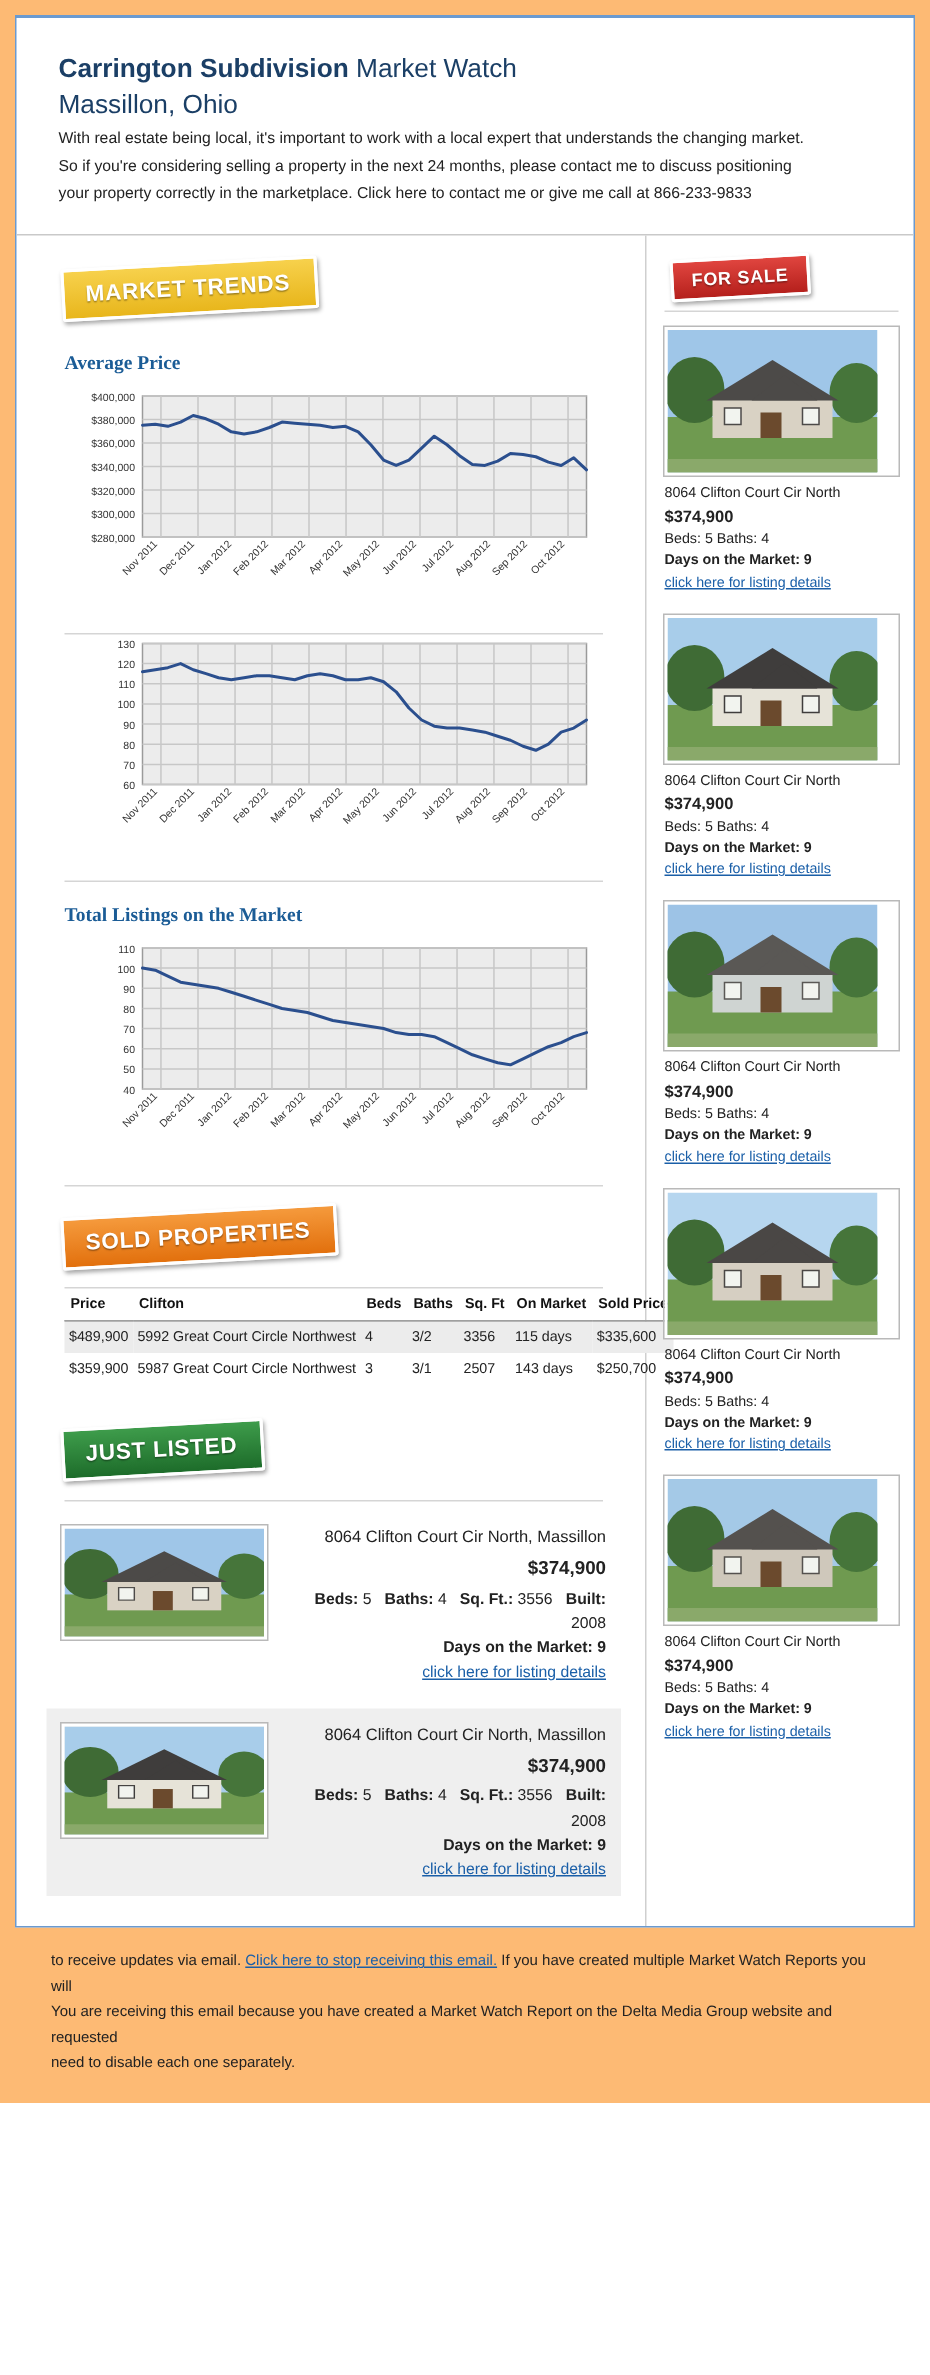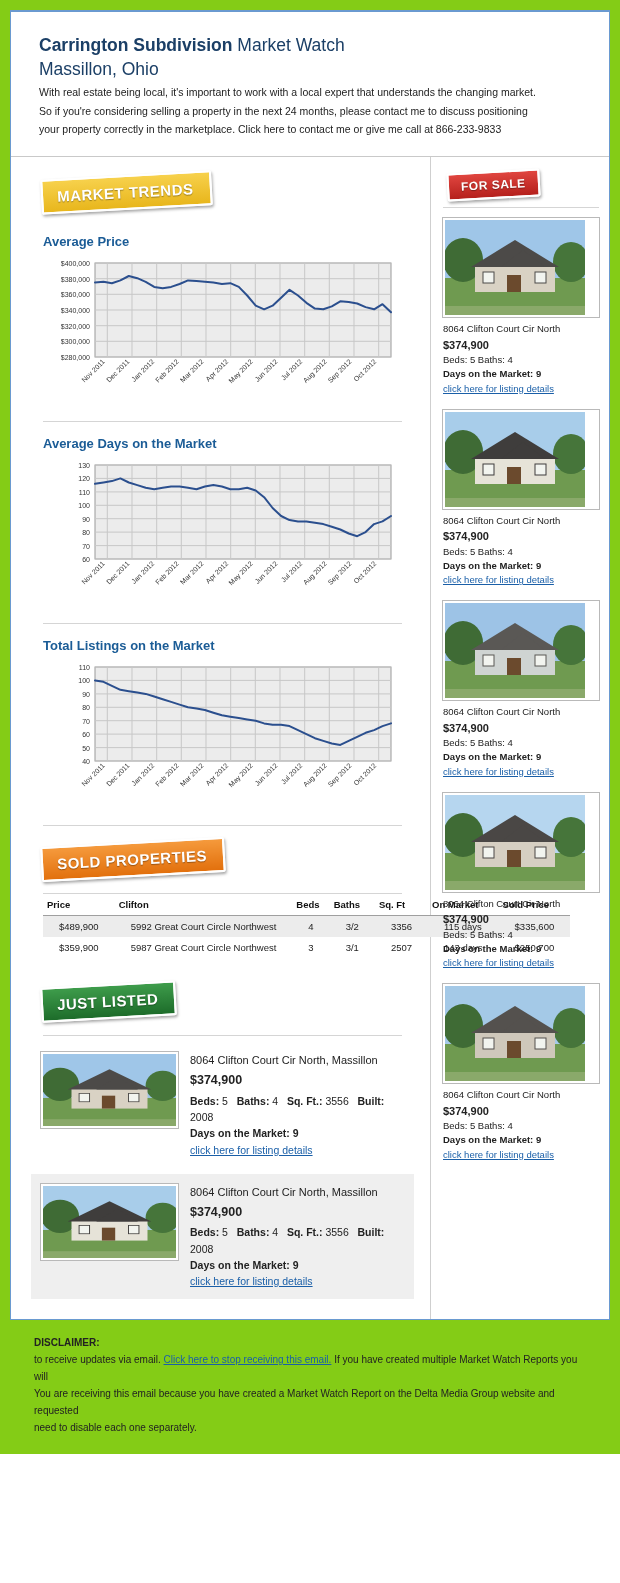--- a/index.html
+++ b/index.html
@@ -7,21 +7,21 @@
     width:620px;
     background:#ffffff;
     font-family:"Liberation Sans", sans-serif;
     color:#222;
     -webkit-font-smoothing:antialiased;
   }
   .page{
     width:620px;
     box-sizing:border-box;
     padding:10px 10px 0 10px;
-    background:#84cc16;
+    background:#fdba74;
   }
   .frame{
     border:1px solid #6a9ad0;
     border-top:2px solid #6a9ad0;
     background:#fff;
     box-sizing:border-box;
   }
   
   .header{
     padding:22px 28px 18px 28px;
@@ -79,20 +79,21 @@
     background:linear-gradient(#e0453f,#b5201c);border:2px solid #fff;
     font-size:12px;padding:5px 12px;margin:0 0 6px 4px;
   }
   .ribbon-wrap{margin-bottom:6px;}
   
   .chart-title{
     color:#1b5c96;
     font-size:13px;
     font-weight:bold;
     margin:14px 0 8px 12px;
+    font-family:Liberation Serif, serif;
   }
   .chart-box{
     margin-left:12px;
     margin-bottom:4px;
   }
   .chart-svg{display:block;}
   .sep{
     border:0;border-top:1px solid #d5d5d5;margin:14px 12px 0 12px;
   }
   
@@ -105,33 +106,34 @@
   .sold-table th{
     text-align:left;
     font-size:9.5px;
     font-weight:bold;
     color:#111;
     padding:5px 4px;
     border-bottom:1px solid #9f9f9f;
     white-space:nowrap;
   }
   .sold-table td{
-    padding:5px 16px;
+    padding:5px 3px;
     color:#222;
     white-space:nowrap;
   }
   .sold-table tr.alt td{background:#ececec;}
   .sold-table td.num,.sold-table th.num{text-align:left;}
   
   .jl-item{
     display:flex;
     gap:12px;
     padding:10px 10px 10px 10px;
     margin-top:6px;
     align-items:flex-start;
+    text-align:right;
   }
   .jl-item.shaded{background:#efefef;}
   .photo{
     border:2px solid #fff;
     outline:1px solid #b9b9b9;
     display:block;
   }
   .jl-info{font-size:10.5px;line-height:1.55;color:#222;}
   .jl-addr{font-size:11px;}
   .jl-price{font-weight:bold;font-size:12.5px;margin:2px 0;}
@@ -221,21 +223,20 @@
               <text transform="translate(284.3,105) rotate(-45)" font-size="7" font-family="Liberation Sans, sans-serif" fill="#333" text-anchor="end">Aug 2012</text>
               <line x1="311.0" y1="6" x2="311.0" y2="100" stroke="#c7c7c7" stroke-width="1"></line>
               <text transform="translate(309.0,105) rotate(-45)" font-size="7" font-family="Liberation Sans, sans-serif" fill="#333" text-anchor="end">Sep 2012</text>
               <line x1="335.7" y1="6" x2="335.7" y2="100" stroke="#c7c7c7" stroke-width="1"></line>
               <text transform="translate(333.7,105) rotate(-45)" font-size="7" font-family="Liberation Sans, sans-serif" fill="#333" text-anchor="end">Oct 2012</text>
               <polyline points="52.0,25.5 60.5,24.8 68.9,26.2 77.4,23.4 85.8,19.0 94.3,21.2 102.7,24.8 111.2,29.9 119.7,31.3 128.1,29.9 136.6,27.0 145.0,23.4 153.5,24.1 161.9,24.8 170.4,25.5 178.9,27.0 187.3,26.2 195.8,29.9 204.2,38.5 212.7,48.7 221.1,52.3 229.6,48.7 238.1,40.7 246.5,32.8 255.0,38.5 263.4,45.8 271.9,51.6 280.3,52.3 288.8,49.4 297.3,44.3 305.7,45.0 314.2,46.5 322.6,50.1 331.1,52.3 339.5,47.2 348.0,55.2" fill="none" stroke="#2b4f8e" stroke-width="2" stroke-linejoin="round" stroke-linecap="round"></polyline>
             </svg>
       </div>
       <hr class="sep">
 
-      <div class="chart-title">Average Days on the Market</div>
       <div class="chart-box">
         <svg class="chart-svg" id="chart1" width="355" height="150" viewBox="0 0 355 150">
               <rect x="52" y="6" width="296" height="94" fill="#ececec" stroke="#9a9a9a" stroke-width="1"></rect>
               <line x1="52" y1="6.0" x2="348" y2="6.0" stroke="#c7c7c7" stroke-width="1"></line>
               <text x="47" y="9.0" font-size="7" font-family="Liberation Sans, sans-serif" fill="#333" text-anchor="end">130</text>
               <line x1="52" y1="19.4" x2="348" y2="19.4" stroke="#c7c7c7" stroke-width="1"></line>
               <text x="47" y="22.4" font-size="7" font-family="Liberation Sans, sans-serif" fill="#333" text-anchor="end">120</text>
               <line x1="52" y1="32.9" x2="348" y2="32.9" stroke="#c7c7c7" stroke-width="1"></line>
               <text x="47" y="35.9" font-size="7" font-family="Liberation Sans, sans-serif" fill="#333" text-anchor="end">110</text>
               <line x1="52" y1="46.3" x2="348" y2="46.3" stroke="#c7c7c7" stroke-width="1"></line>
@@ -507,20 +508,19 @@
               </div>
               <div class="fs-info"><div>8064 Clifton Court Cir North</div><div class="fs-price">$374,900</div><div>Beds: 5 Baths: 4</div><div class="fs-dom">Days on the Market: 9</div><a class="fs-link">click here for listing details</a></div>
             </div>
           </div>
     </div>
 
   </div>
 </div>
 
   <div class="disclaimer">
-    <div class="dt">DISCLAIMER:</div>
     <div>
       <span>to receive updates via email. </span><a class="link">Click here to stop receiving this email.</a><span> If you have created multiple Market Watch Reports you will</span>
     </div>
     <div>You are receiving this email because you have created a Market Watch Report on the Delta Media Group website and requested</div>
     <div>need to disable each one separately.</div>
   </div>
 </div>
 
 </body></html>

